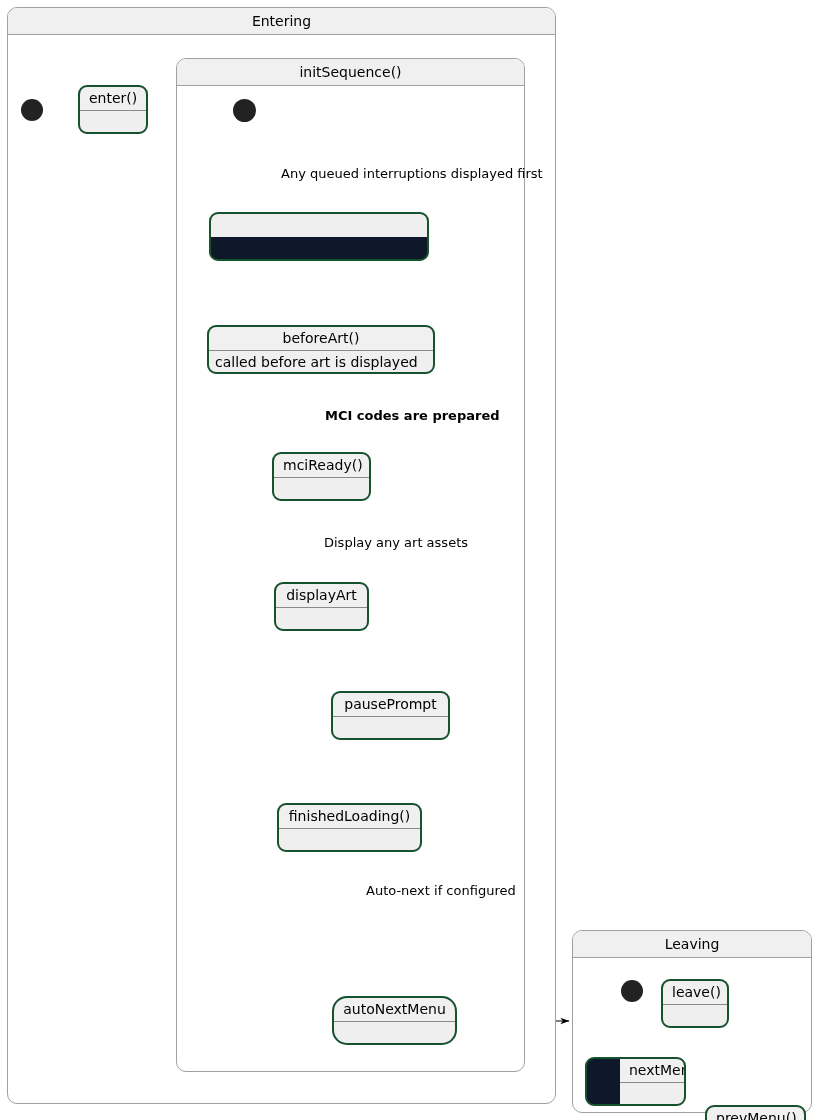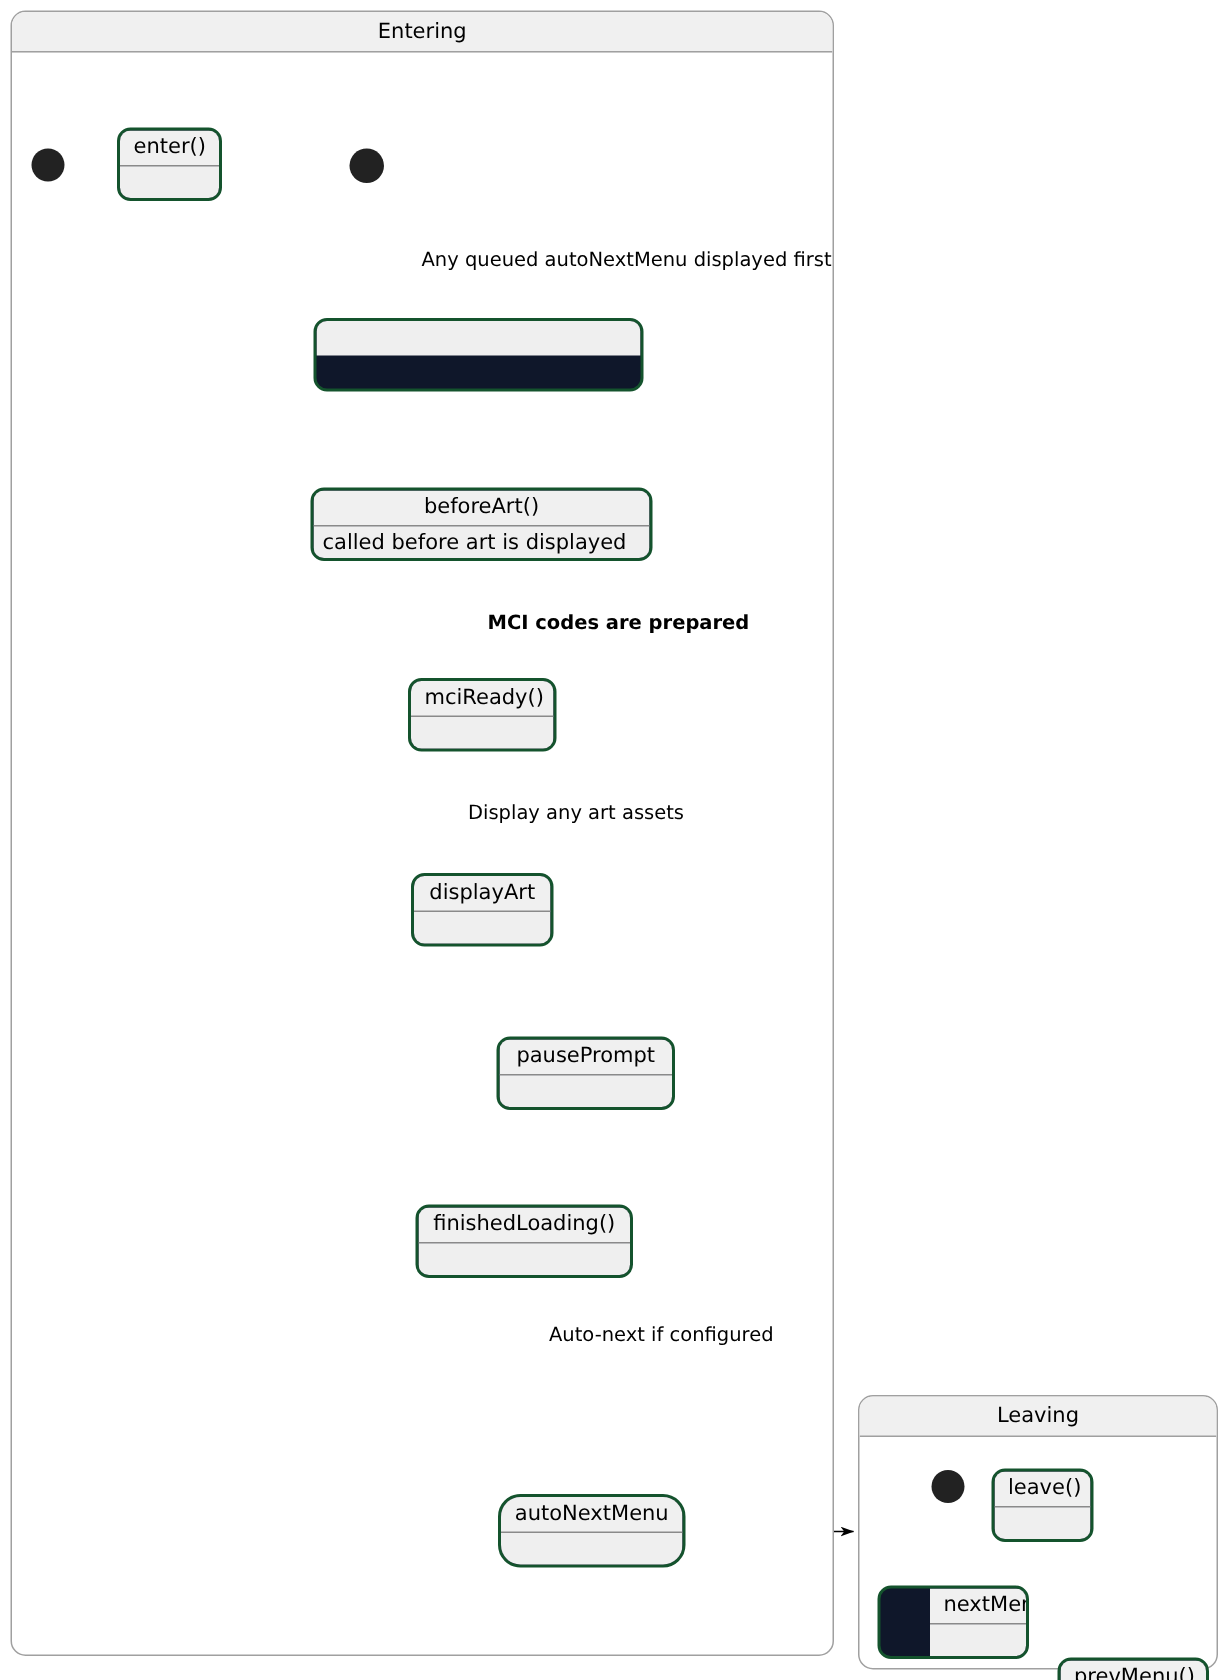--- a/index.html
+++ b/index.html
@@ -145,42 +145,46 @@
     <div class="group-body"></div>
   </div>
 
   <div class="start-node" style="left:21px; top:99px; width:22px; height:22px;"></div>
 
   <div class="state" style="left:78px; top:85px; width:70px; height:49px;">
     <div class="state-title">enter()</div>
     <div class="state-body"></div>
   </div>
 
+  <div class="group" style="left:176px; top:58px; width:349px; height:1014px;">
+    <div class="group-header">initSequence()</div>
+    <div class="group-body"></div>
+  </div>
 
   <div class="start-node" style="left:233px; top:99px; width:23px; height:23px;"></div>
 
-  <div class="edge-label" style="left:281px; top:167px;">Any queued autoNextMenu displayed first</div>
+  <div class="edge-label" style="left:281px; top:167px;">Any queued interruptions displayed first</div>
 
   <div class="state" style="left:209px; top:212px; width:220px; height:49px;">
     <div class="state-body"></div>
   </div>
 
   <div class="state" style="left:207px; top:325px; width:228px; height:49px;">
     <div class="state-title">beforeArt()</div>
     <div class="state-body">called before art is displayed</div>
   </div>
 
   <div class="edge-label" style="left:325px; top:409px;font-weight:bold;">MCI codes are prepared</div>
 
   <div class="state" style="left:272px; top:452px; width:99px; height:49px;">
     <div class="state-title">mciReady()</div>
     <div class="state-body"></div>
   </div>
 
-  <div class="edge-label" style="left:312px; top:536px;text-align:center;">Display any art assets</div>
+  <div class="edge-label" style="left:324px; top:536px;text-align:center;">Display any art assets</div>
 
   <div class="state" style="left:274px; top:582px; width:95px; height:49px;">
     <div class="state-title">displayArt</div>
     <div class="state-body"></div>
   </div>
 
   <div class="state" style="left:331px; top:691px; width:119px; height:49px;">
     <div class="state-title">pausePrompt</div>
     <div class="state-body"></div>
   </div>

